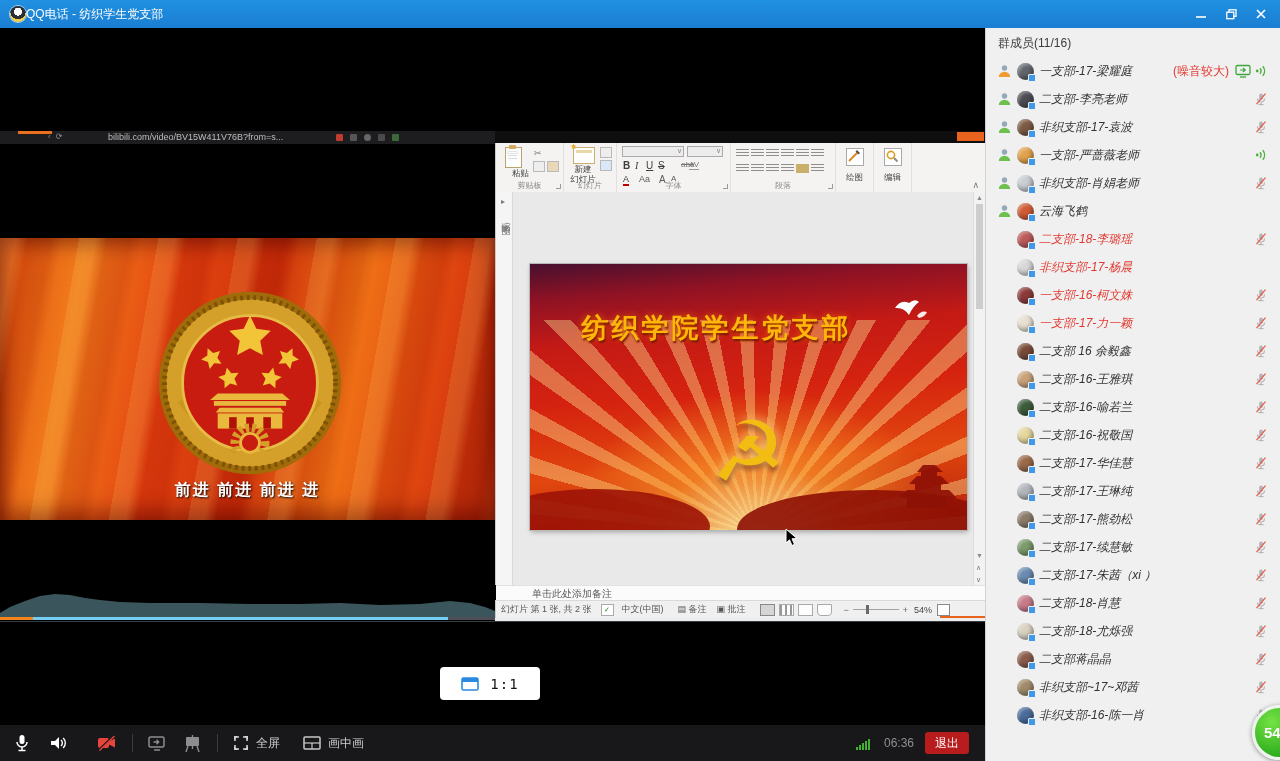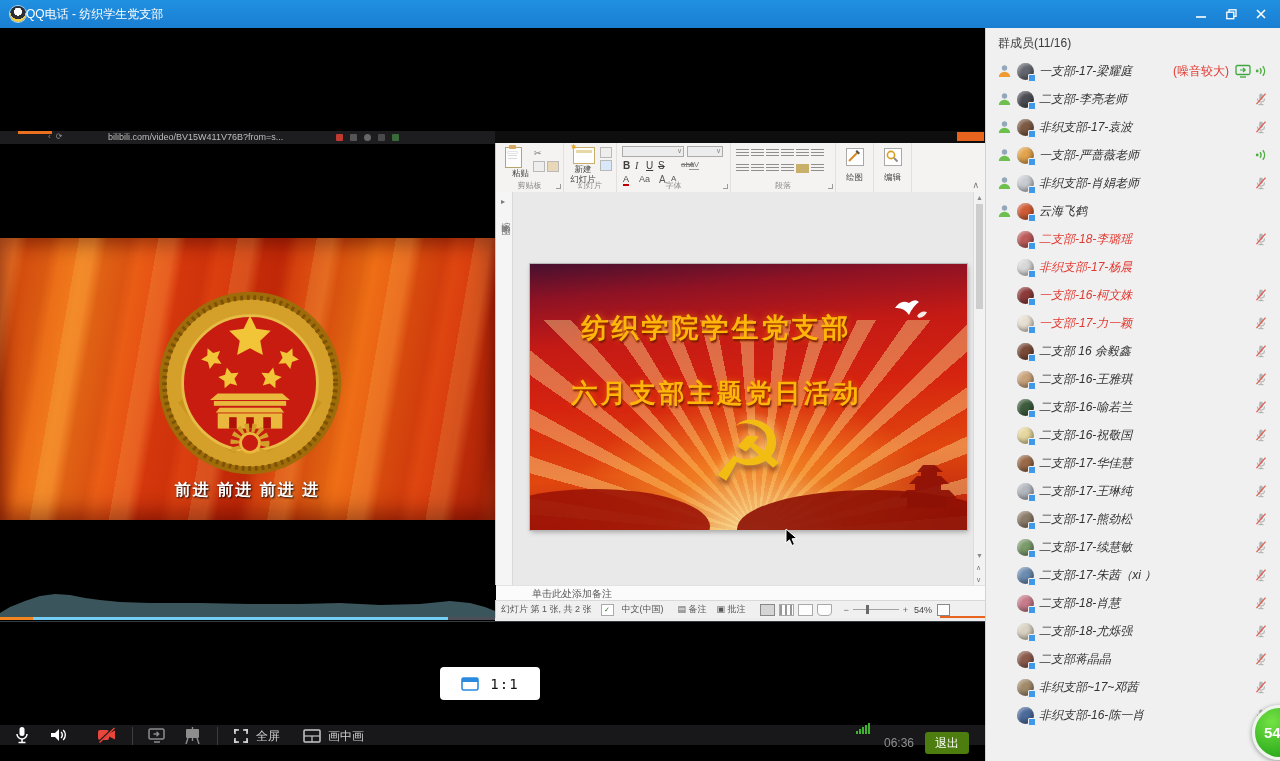--- a/index.html
+++ b/index.html
@@ -129,29 +129,29 @@
   .zoom-track{width:46px;height:1px;background:#a3a3a3;margin:0 4px;position:relative;}
   .zoom-handle{position:absolute;left:13px;top:-4px;width:3px;height:9px;background:#6a6a6a;}
   .fit-box{width:11px;height:10px;border:1px solid #888;margin-left:5px;background:#fdfdfd;}
   .sb-orange{position:absolute;left:940px;top:616px;width:45px;height:2px;background:#e8641e;z-index:4;}
   .ppt-bottom{position:absolute;left:495px;top:618px;width:490px;height:3px;background:#ededed;}
   
   .scale-btn{position:absolute;left:440px;top:667px;width:100px;height:33px;background:#fff;border-radius:4px;
     display:flex;align-items:center;justify-content:center;gap:11px;box-shadow:0 1px 4px rgba(0,0,0,.5);z-index:6;}
   .sb-ratio{font-size:14px;color:#141414;font-family:"DejaVu Sans Mono","Liberation Mono",monospace;letter-spacing:1px;}
   
-  .bottombar{position:absolute;left:0;top:725px;width:985px;height:20px;background:#18181a;
-    display:flex;align-items:flex-end;z-index:6;}
+  .bottombar{position:absolute;left:0;top:725px;width:985px;height:36px;background:#18181a;
+    display:flex;align-items:center;z-index:6;}
   .cb-icon{flex:none;display:flex;align-items:center;justify-content:center;}
   .cb-div{width:1px;height:18px;background:#3c3c3e;margin-left:15px;flex:none;}
   .cb-text{font-size:12px;color:#cfcfcf;margin-left:6px;}
   .signal{position:absolute;left:856px;bottom:11px;display:flex;align-items:flex-end;gap:1px;}
   .sg{width:2px;background:#3db32e;}
   .time{position:absolute;left:884px;top:11px;font-size:12px;color:#8f8f8f;}
-  .exit-btn{position:absolute;left:925px;top:7px;width:44px;height:22px;background:#4d7c0f;border-radius:3px;
+  .exit-btn{position:absolute;left:925px;top:7px;width:44px;height:22px;background:#b91c1c;border-radius:3px;
     color:#fff;font-size:12px;display:flex;align-items:center;justify-content:center;}
 </style>
 </head>
 <body>
 
 <div id="app">
 
   <div class="titlebar">
     <span class="qq-logo"></span>
     <span class="tb-title">QQ电话 - 纺织学生党支部</span>
@@ -336,21 +336,20 @@
           <polygon points="36,26 76,26 68,18 44,18"></polygon>
         <rect x="48" y="12" width="16" height="6"></rect>
           <polygon points="44,14 70,14 62,7 50,7"></polygon>
       </g>
     </svg>
     <svg class="sl-doves" width="40" height="28">
       <path d="M6,14 Q12,5 20,9 Q26,4 30,8 Q24,12 20,21 Q15,13 6,14Z" fill="#fff"></path>
       <path d="M28,22 q4,-6 10,-4 q-2,5 -8,6Z" fill="#fff" opacity="0.9"></path>
     </svg>
     <div class="sl-line sl-line1">纺织学院学生党支部</div>
-    <div class="sl-line sl-line2">六月支部主题党日活动</div>
     <div class="sl-emblem">☭</div>
   </div>
 
   <span class="cursor">
     <svg width="13" height="19">
         <path d="M1,1 L1,15 L4.5,11.8 L7,17.5 L9.5,16.3 L7,10.8 L12,10.5 Z" fill="#000" stroke="#fff" stroke-width="1"></path>
       </svg>
   </span>
 
   <div class="notes">单击此处添加备注</div>

